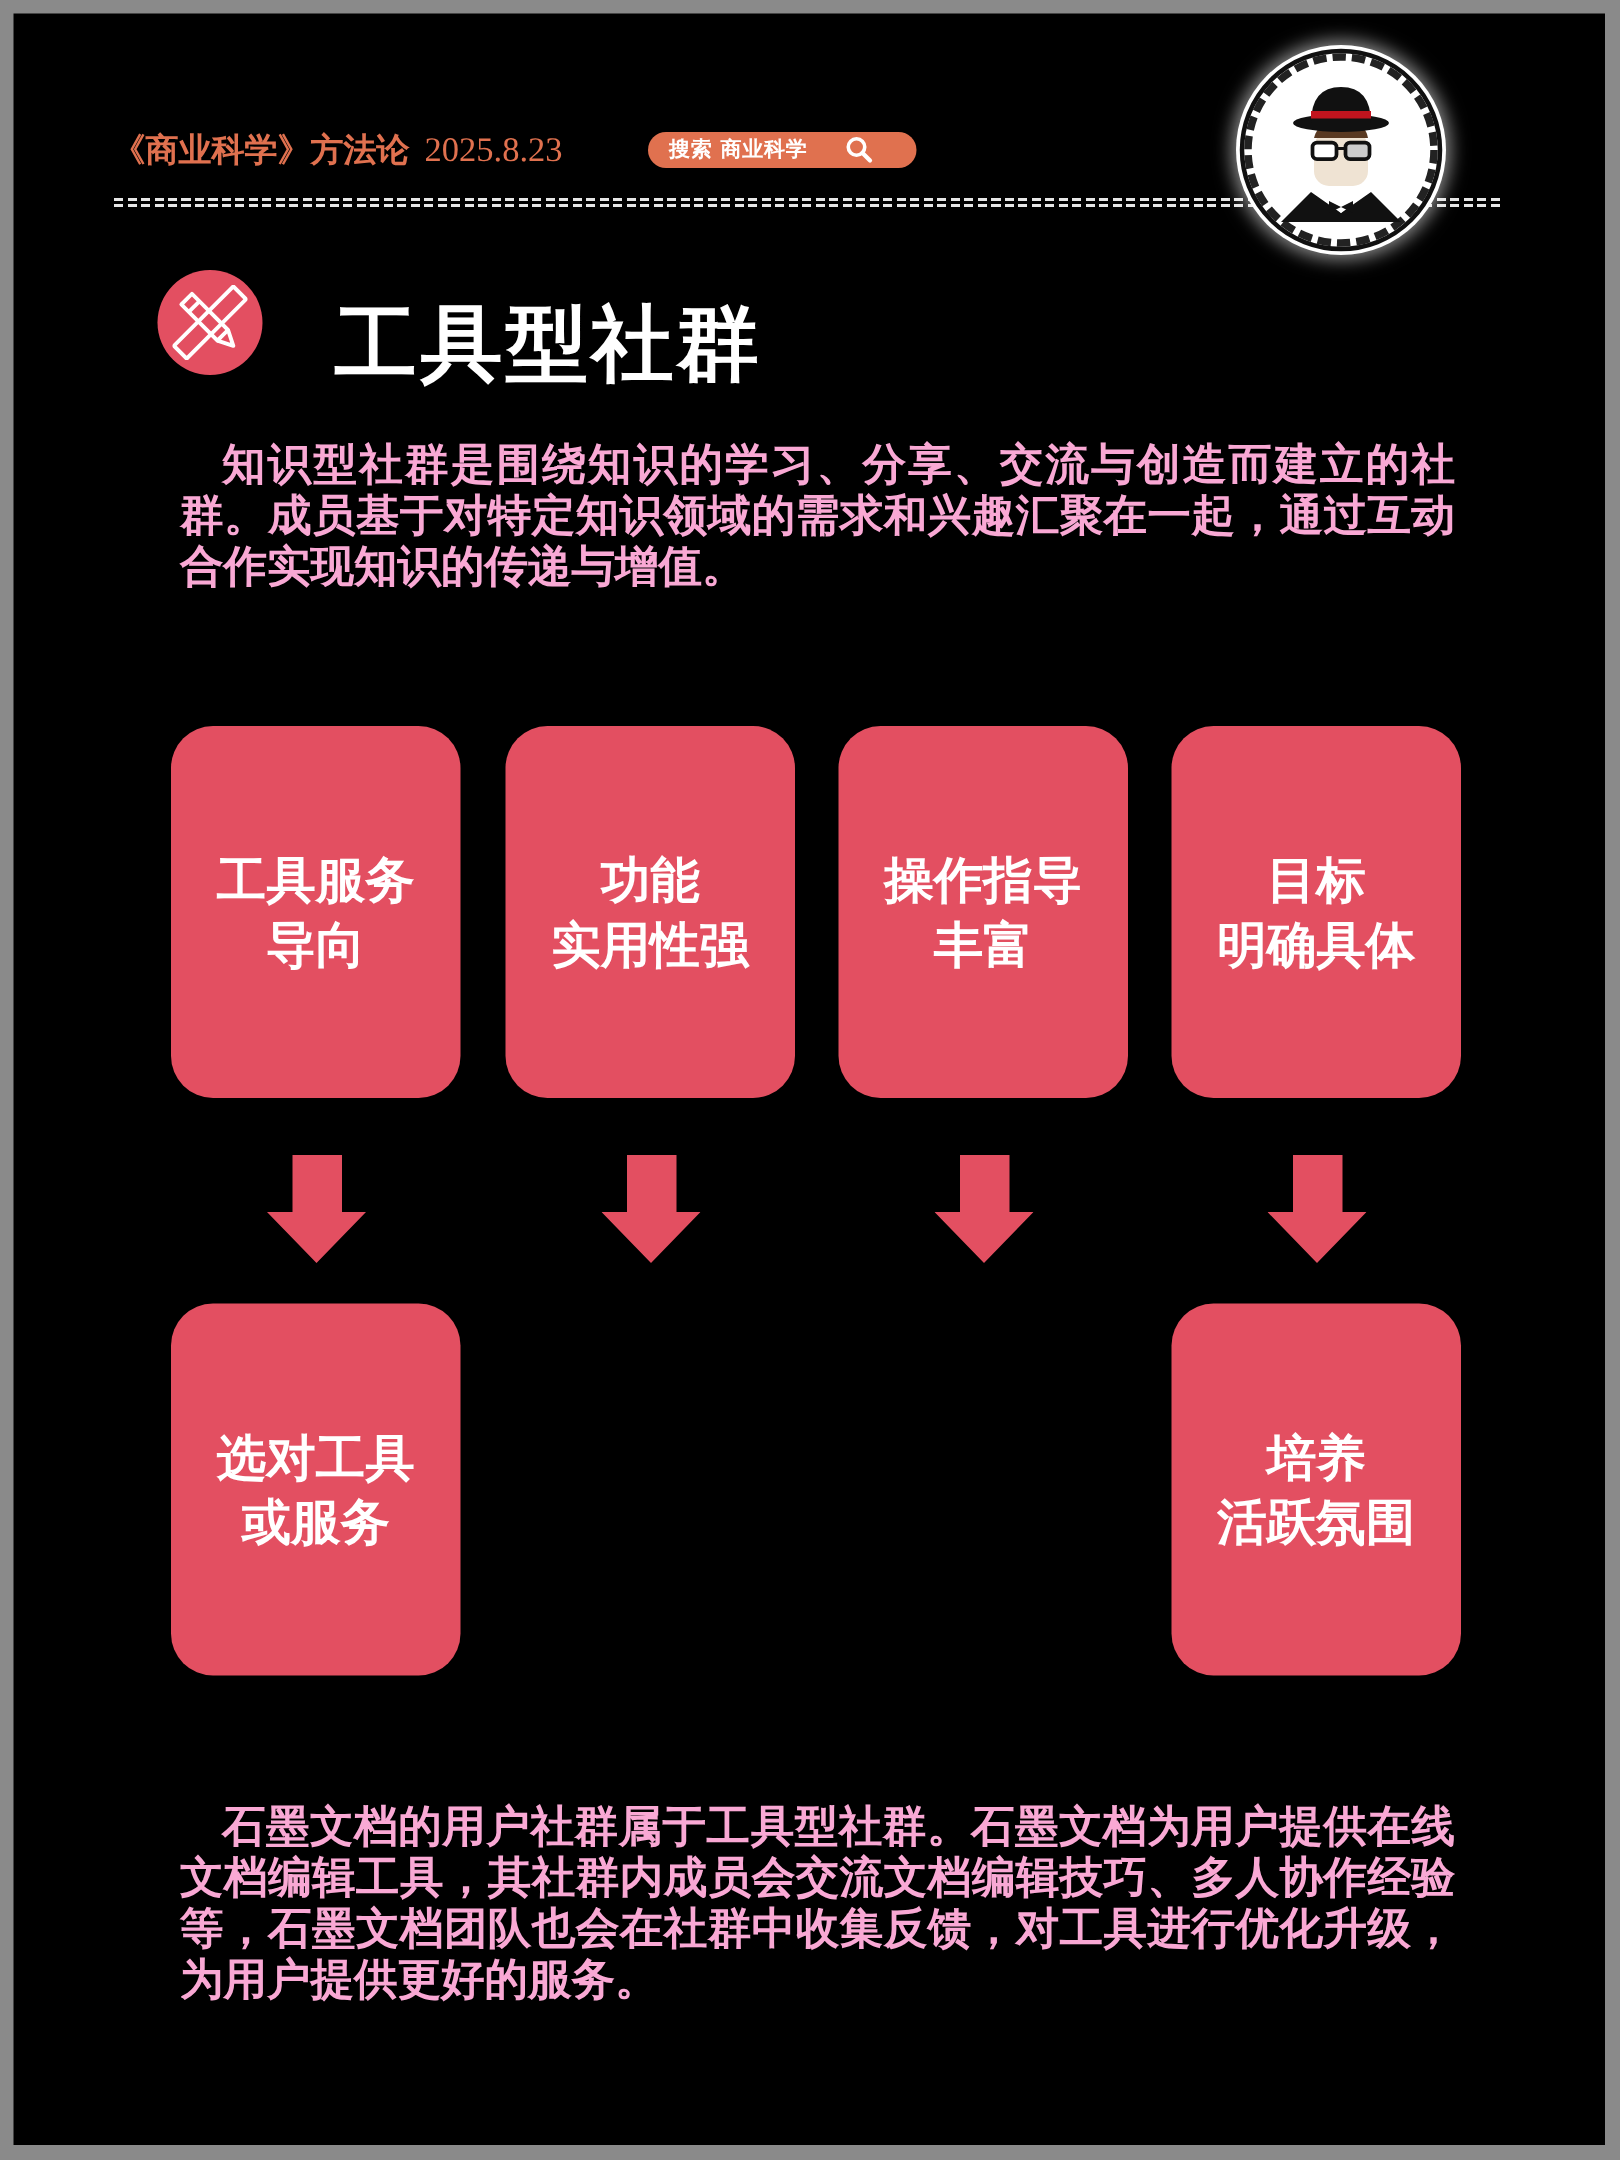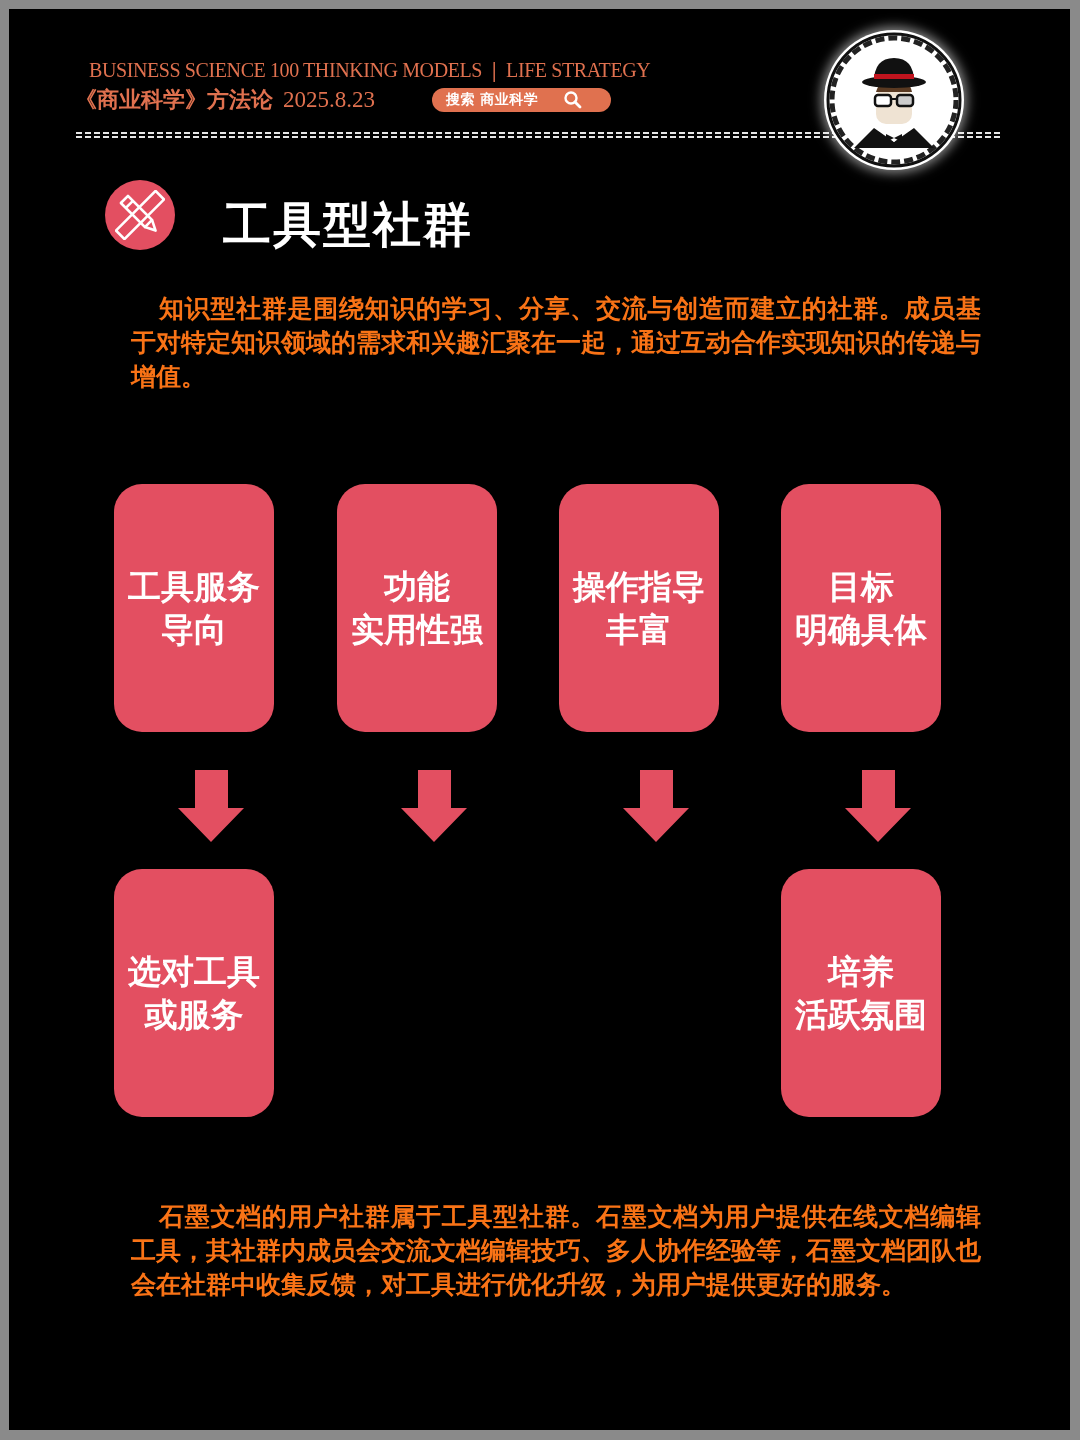--- a/index.html
+++ b/index.html
@@ -69,41 +69,41 @@
       width: 70px; height: 70px; border-radius: 50%;
       background: #E34F61;
       display: flex; align-items: center; justify-content: center;
     }
     .sec-icon svg { width: 50px; height: 50px; }
     .sec-title {
       position: absolute; left: 214px; top: 184px;
       color: #fff;
       font-family: Liberation Serif, serif;
       font-weight: bold;
-      font-size: 48px; letter-spacing: 2px;
+      font-size: 55px; letter-spacing: 2px;
       white-space: nowrap;
     }
 
     .para {
-      position: absolute; left: 122px; width: 850px;
-      color: #f97316;
+      position: absolute; left: 111px; width: 850px;
+      color: #f9a8d4;
       font-family: "DejaVu Serif", serif;
       font-weight: bold;
-      font-size: 25px; line-height: 34px;
+      font-size: 29px; line-height: 34px;
       text-indent: 28px;
       text-align: justify;
       margin: 0;
     }
     .para.p1 { top: 283px; }
     .para.p2 { top: 1200px; }
 
     
     .box {
       position: absolute;
-      width: 160px; height: 248px;
+      width: 193px; height: 248px;
       border-radius: 28px;
       background: #E34F61;
       display: flex; align-items: center; justify-content: center;
       text-align: center;
       color: #fff;
       font-family: "DejaVu Serif", serif;
       font-weight: bold;
       font-size: 33px; line-height: 43px;
       box-sizing: border-box; padding: 0 6px;
       white-space: pre-line;
@@ -117,23 +117,20 @@
       background: #1e1e1e; color: #555;
       font-size: 9px; font-family: "DejaVu Sans", sans-serif;
       display: flex; align-items: center; justify-content: center;
     }
   </style>
 </head>
 <body>
 
 <div class="canvas">
 
-  <div class="hdr-en">
-    <span>BUSINESS SCIENCE 100 THINKING MODELS</span><span class="sep">|</span><span>LIFE STRATEGY</span>
-  </div>
   <div class="hdr-cn">
     <span>《商业科学》方法论</span><span class="date">2025.8.23</span>
   </div>
   <div class="search-pill">
     <span class="lbl">搜索  商业科学</span>
     <svg viewBox="0 0 20 20">
       <circle cx="8" cy="8" r="5.5" fill="none" stroke="#fff" stroke-width="2.4"></circle>
       <line x1="12" y1="12" x2="17" y2="17" stroke="#fff" stroke-width="2.8" stroke-linecap="round"></line>
     </svg>
   </div>

